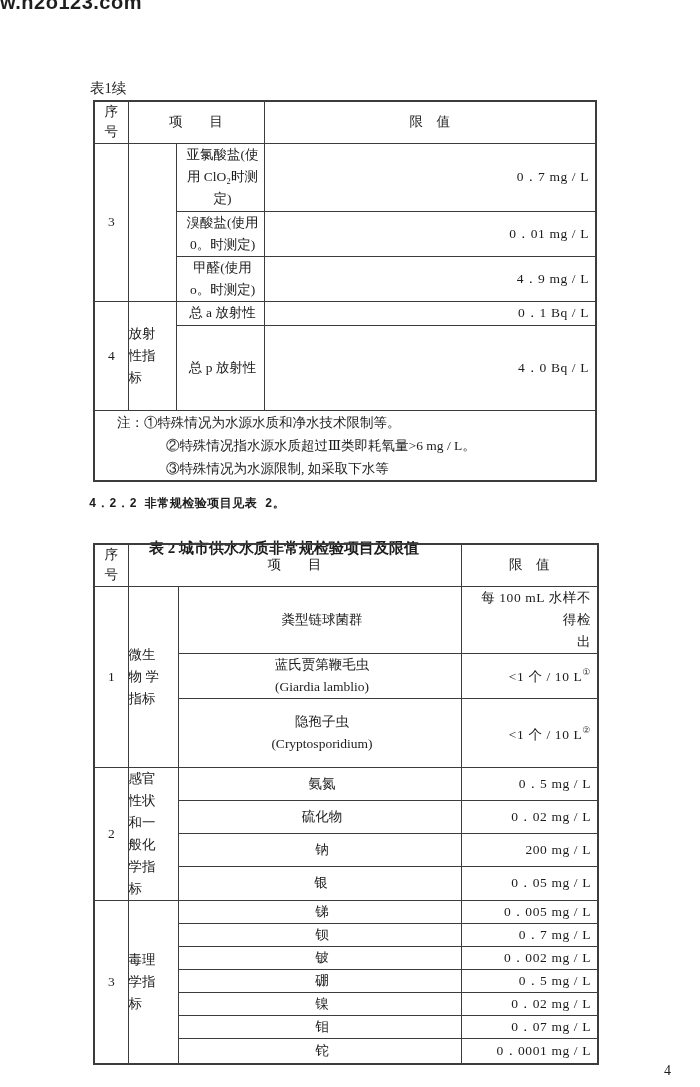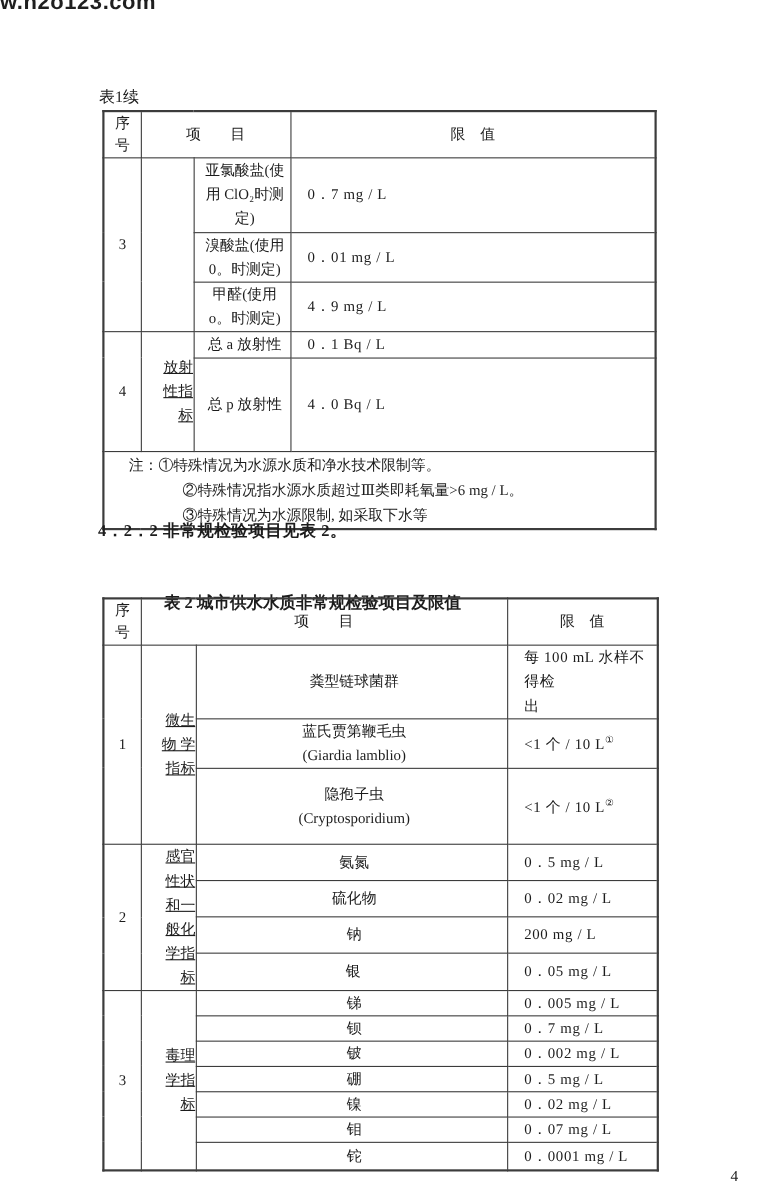--- a/index.html
+++ b/index.html
@@ -8,38 +8,38 @@
     background:#ffffff;color:#1c1c1c;
     font-family:"Liberation Serif","DejaVu Serif",serif;
     font-size:13.5px;overflow:hidden;
   }
   .watermark{
     position:absolute;top:-9px;left:0px;
     font-family:"Liberation Sans","DejaVu Sans",sans-serif;
     font-weight:bold;font-size:20px;color:#1f1f1f;letter-spacing:.5px;
   }
   .t1-caption{position:absolute;left:90px;top:79px;font-size:14.5px;}
-  .section-heading{position:absolute;left:89px;top:473px;font-size:15px;font-weight:600;letter-spacing:.5px;}
+  .section-heading{position:absolute;left:89px;top:495px;font-size:12px;font-weight:600;letter-spacing:.5px;font-family:Liberation Mono, monospace;}
   .t2-caption{position:absolute;left:149px;top:539px;font-size:15px;font-weight:600;}
   .page-number{position:absolute;left:664px;top:1063px;font-size:14px;}
 
   table{border-collapse:collapse;table-layout:fixed;position:absolute;}
   #table1{left:93px;top:100px;width:502px;}
   #table2{left:93px;top:543px;width:504px;}
   td{
     border:1px solid #3c3c3c;vertical-align:middle;
     padding:0;overflow:hidden;
   }
   table{border:2px solid #3c3c3c;}
   td .cell{white-space:pre-line;line-height:22px;}
   .c-no{text-align:center;}
-  .c-cat{text-align:right;text-decoration:underline;}
+  .c-cat{text-align:left;}
   .c-item{text-align:center;}
   .c-item .cell{padding-left:9px;padding-right:4px;word-break:break-all;}
-  .c-limit{text-align:left;margin-left:43px;}
+  .c-limit{text-align:right;margin-left:43px;}
   .c-limit .cell{padding-left:15px;padding-right:6px;letter-spacing:.6px;}
   .c-head{text-align:center;}
   .c-head .cell{padding:0;line-height:20px;}
   .v-top{vertical-align:top;}
   .v-top .cell{padding-top:7px;}
   sup{font-size:9px;}
 
   
   .rh42{height:42px;}.rh68{height:68px;}.rh44{height:44px;}.rh45{height:45px;}
   .rh24{height:24px;}.rh85{height:85px;}.rh46{height:46px;}.rh69{height:69px;}

